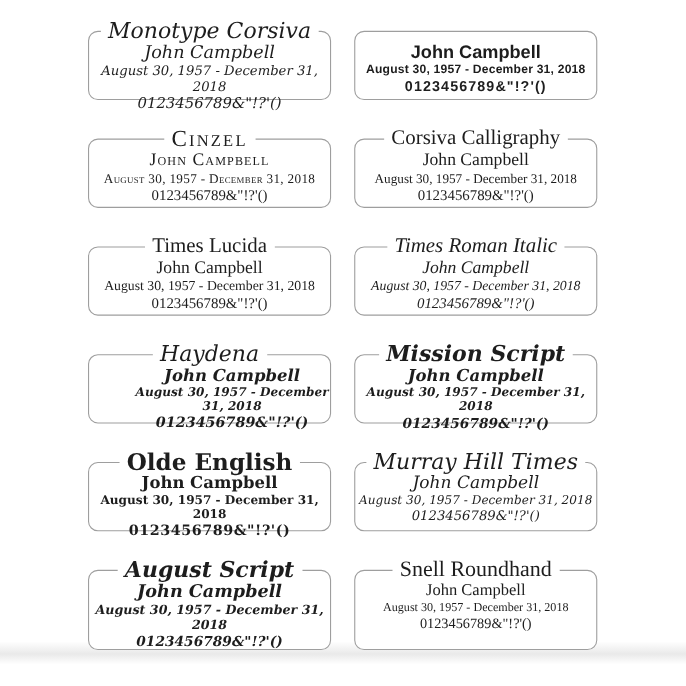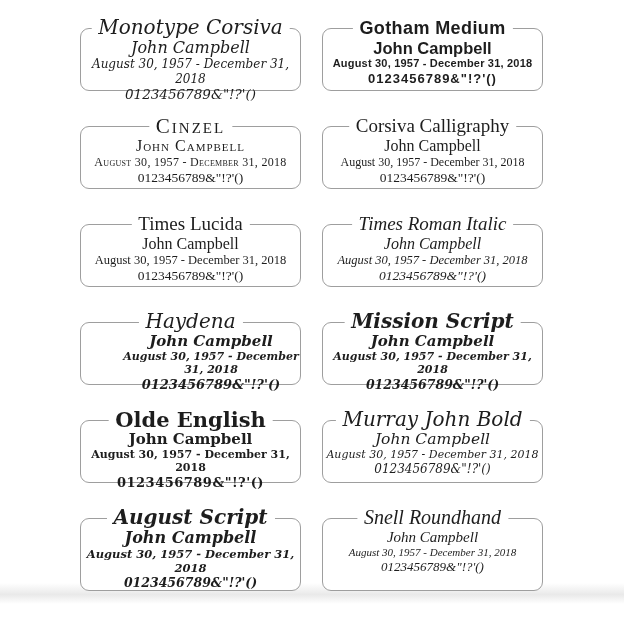--- a/index.html
+++ b/index.html
@@ -110,42 +110,41 @@
   .style-murray-hill-bold .line-name{font-size:15.5px;}
   .style-murray-hill-bold .line-dates{font-size:11px;}
   .style-murray-hill-bold .line-glyphs{font-size:12px;}
 
   .style-wisdom-script{font-family:"DejaVu Serif",serif;font-style:italic;font-weight:bold;}
   .style-wisdom-script .card-title{font-size:20px;}
   .style-wisdom-script .line-name{font-size:16px;}
   .style-wisdom-script .line-dates{font-size:11.5px;}
   .style-wisdom-script .line-glyphs{font-size:12.5px;}
 
-  .style-snell-roundhand{font-family:"Liberation Serif",serif;font-style:italic;}
+  .style-snell-roundhand{font-family:"Liberation Serif",serif;}
   .style-snell-roundhand .card-title{font-size:20px;}
   .style-snell-roundhand .line-name{font-size:15px;}
   .style-snell-roundhand .line-dates{font-size:11px;}
   .style-snell-roundhand .line-glyphs{font-size:13px;}
 </style>
 </head>
 <body>
 
 <div class="bottom-band"></div>
 
 <div class="grid">
     <div class="card style-monotype-corsiva">
     <div class="card-title">Monotype Corsiva</div>
     <div class="card-body">
       <div class="line-name">John Campbell</div>
       <div class="line-dates">August 30, 1957 - December 31, 2018</div>
       <div class="line-glyphs">0123456789&amp;"!?'()</div>
     </div>
   </div>
     <div class="card style-gotham-medium">
-    <div class="card-title">Gotham Medium</div>
     <div class="card-body">
       <div class="line-name">John Campbell</div>
       <div class="line-dates">August 30, 1957 - December 31, 2018</div>
       <div class="line-glyphs">0123456789&amp;"!?'()</div>
     </div>
   </div>
     <div class="card style-cinzel">
     <div class="card-title">Cinzel</div>
     <div class="card-body">
       <div class="line-name">John Campbell</div>
@@ -195,21 +194,21 @@
   </div>
     <div class="card style-olde-english">
     <div class="card-title">Olde English</div>
     <div class="card-body">
       <div class="line-name">John Campbell</div>
       <div class="line-dates">August 30, 1957 - December 31, 2018</div>
       <div class="line-glyphs">0123456789&amp;"!?'()</div>
     </div>
   </div>
     <div class="card style-murray-hill-bold">
-    <div class="card-title">Murray John Bold</div>
+    <div class="card-title">Murray Hill Times</div>
     <div class="card-body">
       <div class="line-name">John Campbell</div>
       <div class="line-dates">August 30, 1957 - December 31, 2018</div>
       <div class="line-glyphs">0123456789&amp;"!?'()</div>
     </div>
   </div>
     <div class="card style-wisdom-script">
     <div class="card-title">August Script</div>
     <div class="card-body">
       <div class="line-name">John Campbell</div>

